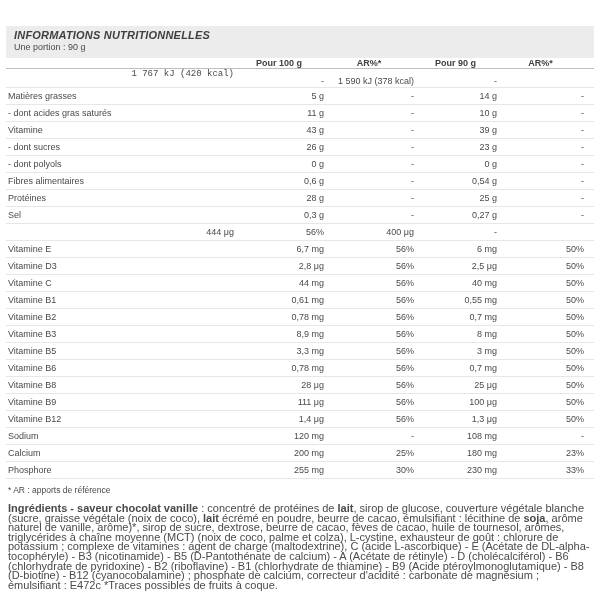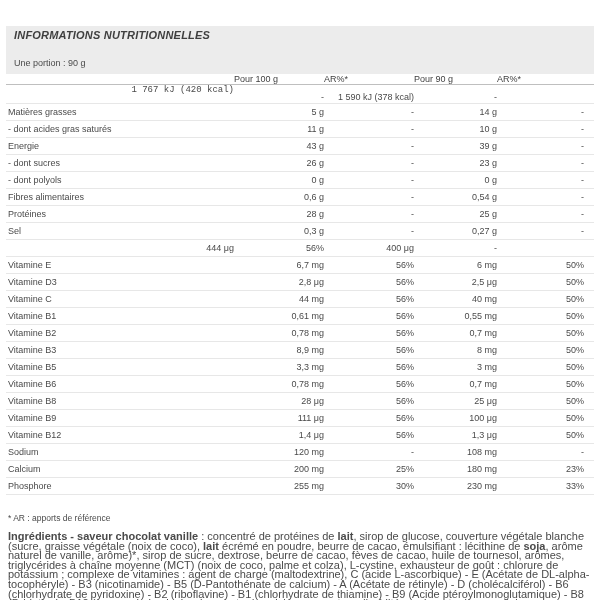--- a/index.html
+++ b/index.html
@@ -26,59 +26,59 @@
     font-weight: bold;
     font-style: italic;
     color: #3f3f3f;
     letter-spacing: 0.2px;
     line-height: 11px;
   }
   .banner .portion {
     font-size: 9px;
     color: #4a4a4a;
     line-height: 11px;
-    margin-top: 17px;
+    margin-top: 1px;
   }
   
   .ntable { width: 100%; }
   .trow {
     display: grid;
     grid-template-columns: 1fr 90px 90px 83px 87px;
     align-items: center;
     padding-right: 10px;
     box-sizing: border-box;
   }
   .thead {
     height: 11px;
     align-items: end;
     border-bottom: 1px solid #bfbfbf;
     padding-bottom: 2px;
   }
   .thead .hcell {
     font-size: 9px;
-    font-weight: normal;
+    font-weight: bold;
     color: #3f3f3f;
-    text-align: left;
+    text-align: center;
     white-space: nowrap;
   }
   .tbody .trow {
     height: 17px;
     border-bottom: 1px solid #e7e7e7;
     font-size: 9px;
   }
   .cell-label { text-align: left; padding-left: 2px; white-space: nowrap; }
   .cell-val { text-align: right; white-space: nowrap; }
   
   .trow.r0 { height: 19px; }
   .trow.r0 .v1 { position: relative; top: -4px; font-family: Liberation Mono, monospace; }
   .trow.r0 .v2, .trow.r0 .v3, .trow.r0 .v4 { position: relative; top: 3px; }
   .footnote {
     font-size: 8.5px;
     color: #4a4a4a;
-    margin-top: 18px;
+    margin-top: 6px;
     padding-left: 2px;
   }
   .ingredients {
     margin-top: 9px;
     font-size: 11px;
     line-height: 9.6px;
     color: #4a4a4a;
     text-align: left;
     padding-left: 2px;
   }
@@ -117,21 +117,21 @@
           <div class="cell-val v4">-</div>
         </div>
         <div class="trow">
           <div class="cell-label">- dont acides gras saturés</div>
           <div class="cell-val v1">11 g</div>
           <div class="cell-val v2">-</div>
           <div class="cell-val v3">10 g</div>
           <div class="cell-val v4">-</div>
         </div>
         <div class="trow">
-          <div class="cell-label">Energie</div>
+          <div class="cell-label">Vitamine</div>
           <div class="cell-val v1">43 g</div>
           <div class="cell-val v2">-</div>
           <div class="cell-val v3">39 g</div>
           <div class="cell-val v4">-</div>
         </div>
         <div class="trow">
           <div class="cell-label">- dont sucres</div>
           <div class="cell-val v1">26 g</div>
           <div class="cell-val v2">-</div>
           <div class="cell-val v3">23 g</div>

